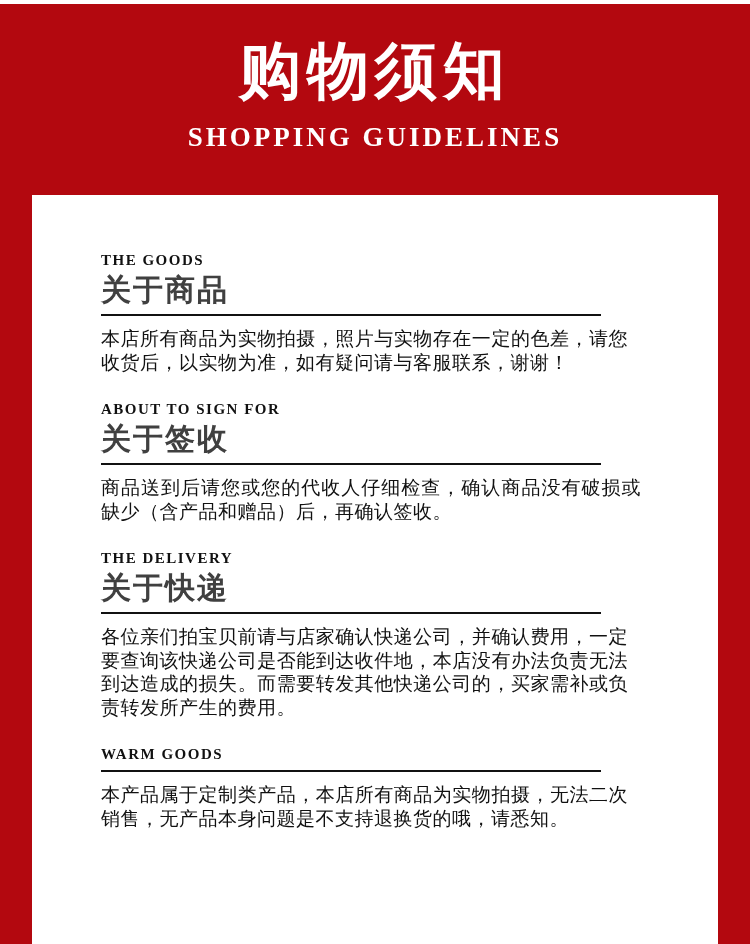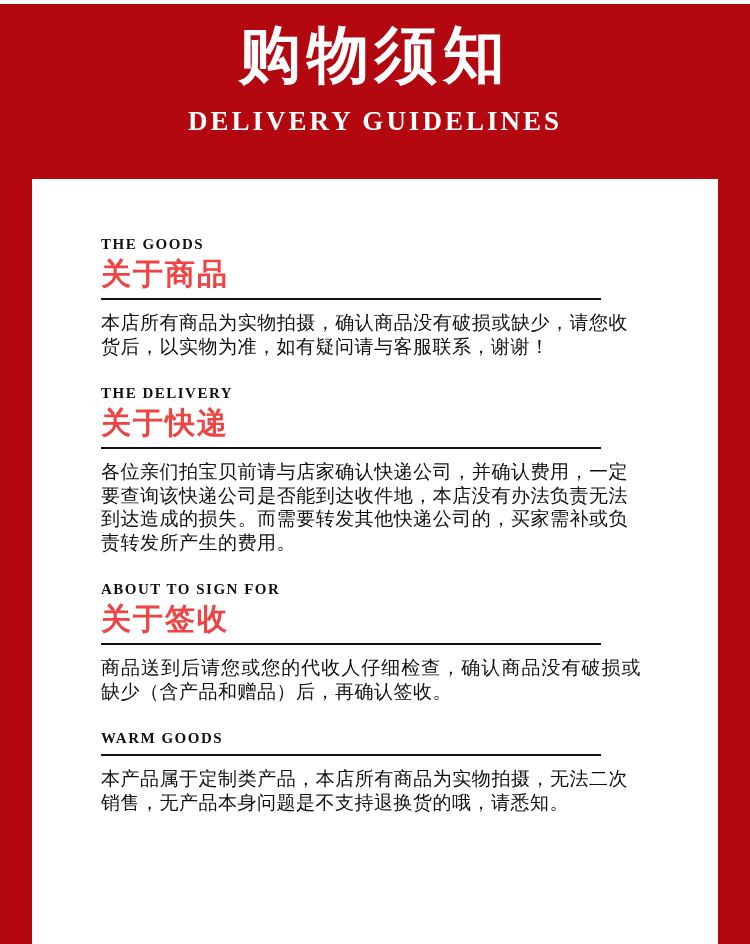--- a/index.html
+++ b/index.html
@@ -19,21 +19,21 @@
     background: #b3080f;
     overflow: hidden;
   }
   .top-strip {
     width: 750px;
     height: 4px;
     background: #ffffff;
   }
   .header {
     text-align: center;
-    padding-top: 16px;
+    padding-top: 32px;
   }
   .page-title {
     margin: 0;
     color: #ffffff;
     font-size: 62px;
     line-height: 70px;
     font-weight: bold;
     letter-spacing: 6px;
     font-family: "DejaVu Sans", sans-serif;
   }
@@ -64,21 +64,21 @@
     line-height: 17px;
     letter-spacing: 1.5px;
     color: #111111;
   }
   .section-title-zh {
     margin: 4px 0 0 0;
     font-size: 30px;
     line-height: 34px;
     font-weight: bold;
     letter-spacing: 2px;
-    color: #ef4444;
+    color: #404040;
     font-family: "DejaVu Sans", sans-serif;
   }
   .section-rule {
     width: 500px;
     height: 2px;
     background: #111111;
     margin-top: 7px;
   }
   .section-body {
     margin: 11px 0 0 0;
@@ -92,44 +92,44 @@
   .section-sign .section-body { width: 540px; }
 </style>
 </head>
 <body>
 
 <div class="page">
   <div class="top-strip"></div>
 
   <div class="header">
     <h1 class="page-title">购物须知</h1>
-    <div class="page-subtitle">DELIVERY GUIDELINES</div>
+    <div class="page-subtitle">SHOPPING GUIDELINES</div>
   </div>
 
   <div class="card">
 
     <div class="section section-goods">
       <div class="section-label-en">THE GOODS</div>
       <h2 class="section-title-zh">关于商品</h2>
       <div class="section-rule"></div>
-      <p class="section-body">本店所有商品为实物拍摄，确认商品没有破损或缺少，请您收货后，以实物为准，如有疑问请与客服联系，谢谢！</p>
+      <p class="section-body">本店所有商品为实物拍摄，照片与实物存在一定的色差，请您收货后，以实物为准，如有疑问请与客服联系，谢谢！</p>
+    </div>
+
+    <div class="section section-sign">
+      <div class="section-label-en">ABOUT TO SIGN FOR</div>
+      <h2 class="section-title-zh">关于签收</h2>
+      <div class="section-rule"></div>
+      <p class="section-body">商品送到后请您或您的代收人仔细检查，确认商品没有破损或缺少（含产品和赠品）后，再确认签收。</p>
     </div>
 
     <div class="section section-delivery">
       <div class="section-label-en">THE DELIVERY</div>
       <h2 class="section-title-zh">关于快递</h2>
       <div class="section-rule"></div>
       <p class="section-body">各位亲们拍宝贝前请与店家确认快递公司，并确认费用，一定要查询该快递公司是否能到达收件地，本店没有办法负责无法到达造成的损失。而需要转发其他快递公司的，买家需补或负责转发所产生的费用。</p>
-    </div>
-
-    <div class="section section-sign">
-      <div class="section-label-en">ABOUT TO SIGN FOR</div>
-      <h2 class="section-title-zh">关于签收</h2>
-      <div class="section-rule"></div>
-      <p class="section-body">商品送到后请您或您的代收人仔细检查，确认商品没有破损或缺少（含产品和赠品）后，再确认签收。</p>
     </div>
 
     <div class="section section-prompt">
       <div class="section-label-en">WARM GOODS</div>
       <div class="section-rule"></div>
       <p class="section-body">本产品属于定制类产品，本店所有商品为实物拍摄，无法二次销售，无产品本身问题是不支持退换货的哦，请悉知。</p>
     </div>
 
   </div>
 </div>

